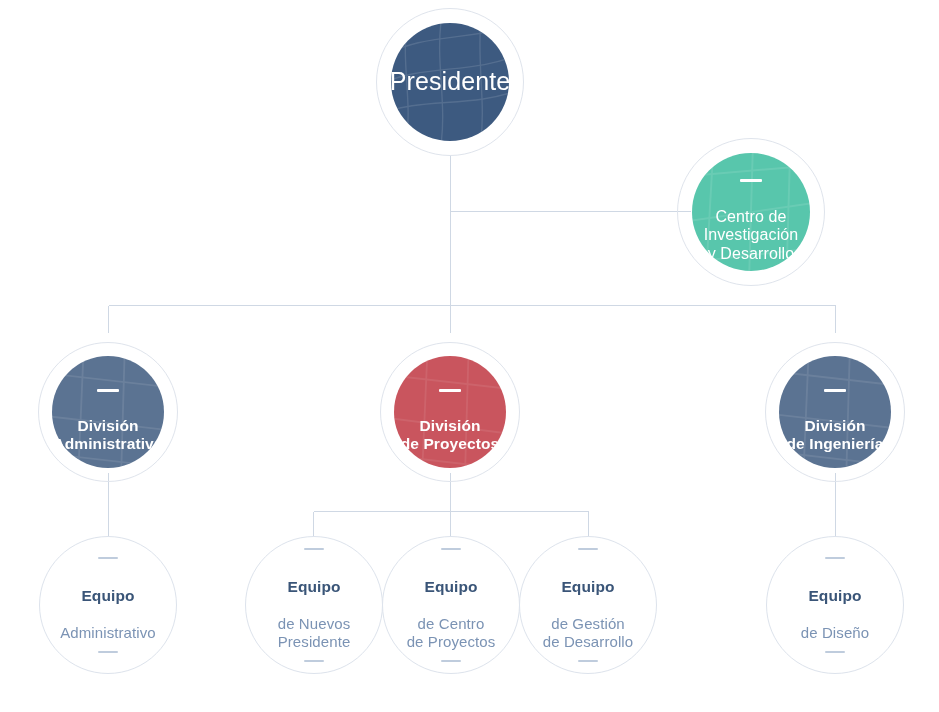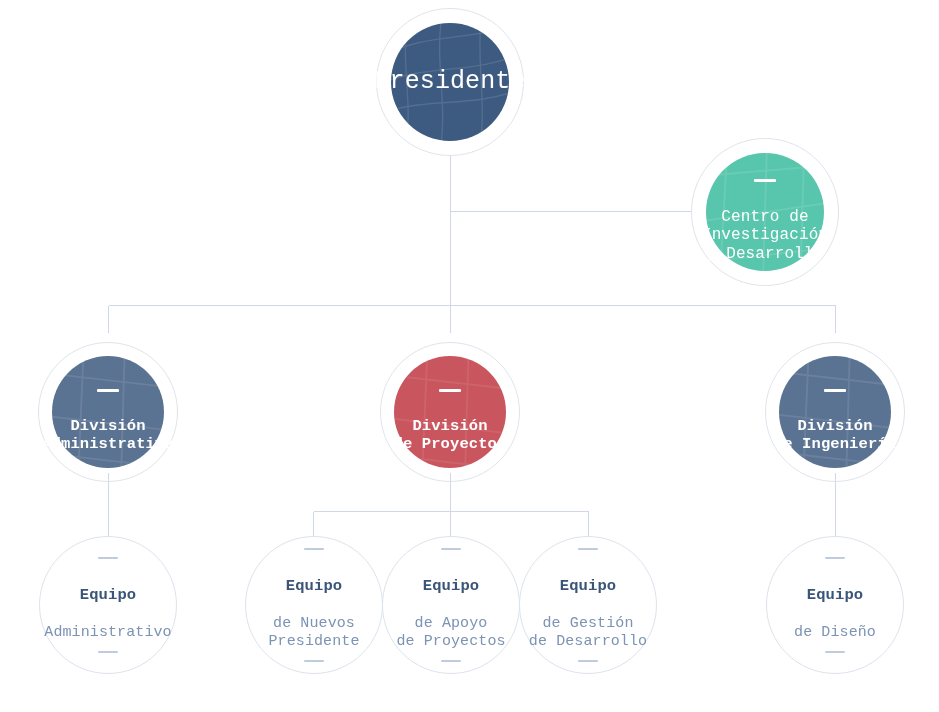--- a/index.html
+++ b/index.html
@@ -12,21 +12,20 @@
     width: 939px;
     height: 712px;
     font-family: "Liberation Sans", sans-serif;
     overflow: hidden;
   }
   #org-chart {
     position: relative;
     width: 939px;
     height: 597px;
     background: #ffffff;
-    font-family: Liberation Mono, monospace;
   }
 
   
   #connectors {
     position: absolute;
     left: 0;
     top: 0;
     width: 939px;
     height: 712px;
     pointer-events: none;
@@ -96,21 +95,21 @@
     width: 118px; height: 118px;
     background: #3d5a80;
   }
   #node-presidente .label {
     font-size: 25px;
     font-weight: 400;
   }
 
   
   #node-centro {
-    left: 691px; top: 138px;
+    left: 677px; top: 138px;
     width: 148px; height: 148px;
   }
   #node-centro .disc {
     left: 15px; top: 15px;
     width: 118px; height: 118px;
     background: #58c6ac;
   }
   #node-centro .label {
     font-size: 16px;
     font-weight: 400;
@@ -318,21 +317,21 @@
 Presidente</span>
       <i class="dash dash-below"></i>
     </span>
   </div>
 
   <div class="node node-equipo" id="node-eq-apoyo">
     <span class="ring"></span>
     <span class="label">
       <i class="dash"></i>
       <span class="lead">Equipo</span>
-      <span>de Apoyo
+      <span>de Centro
 de Proyectos</span>
       <i class="dash dash-below"></i>
     </span>
   </div>
 
   <div class="node node-equipo" id="node-eq-gestion">
     <span class="ring"></span>
     <span class="label">
       <i class="dash"></i>
       <span class="lead">Equipo</span>

